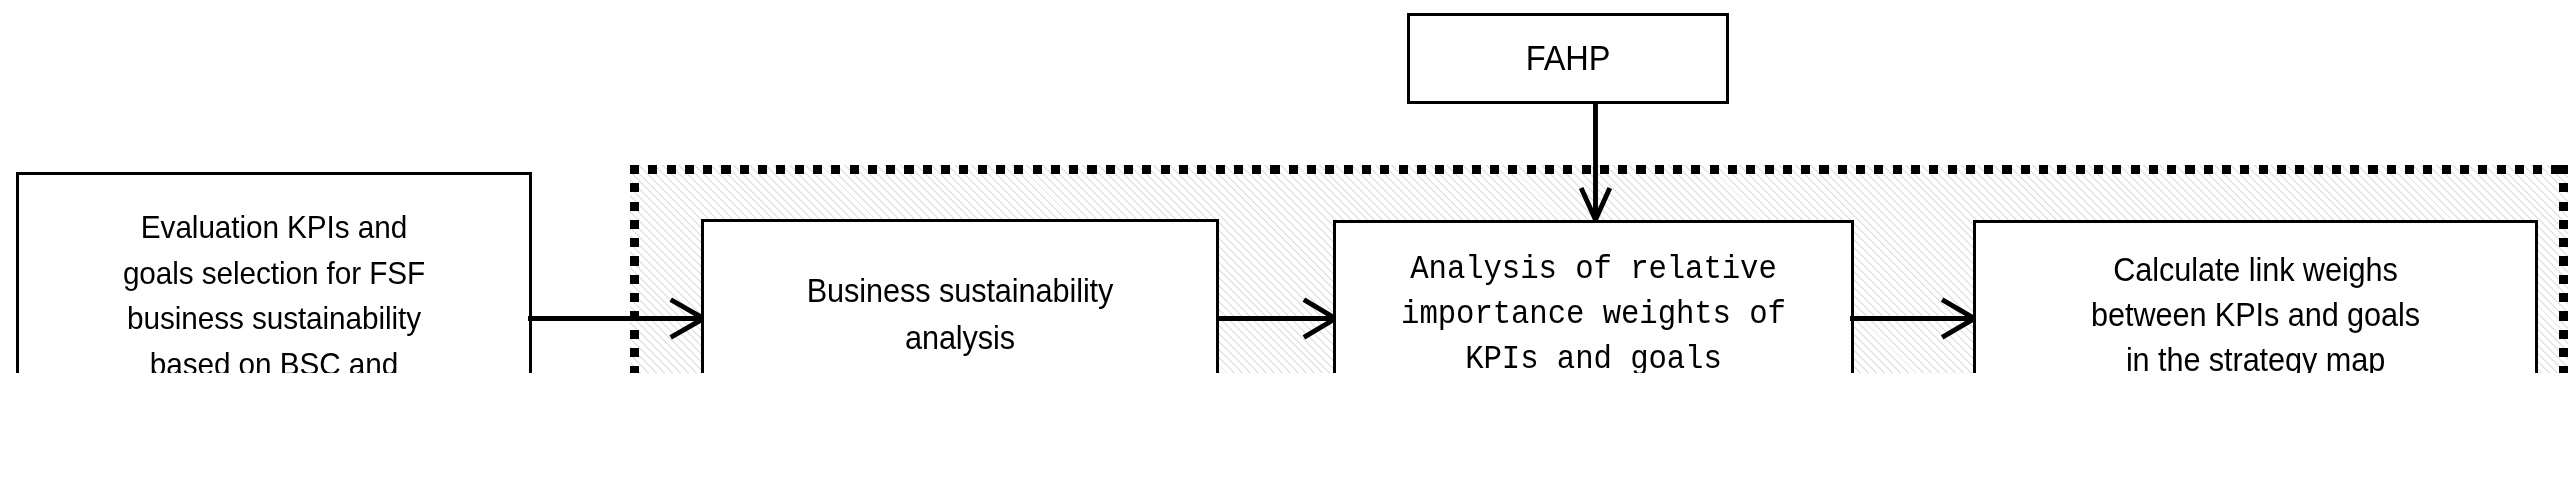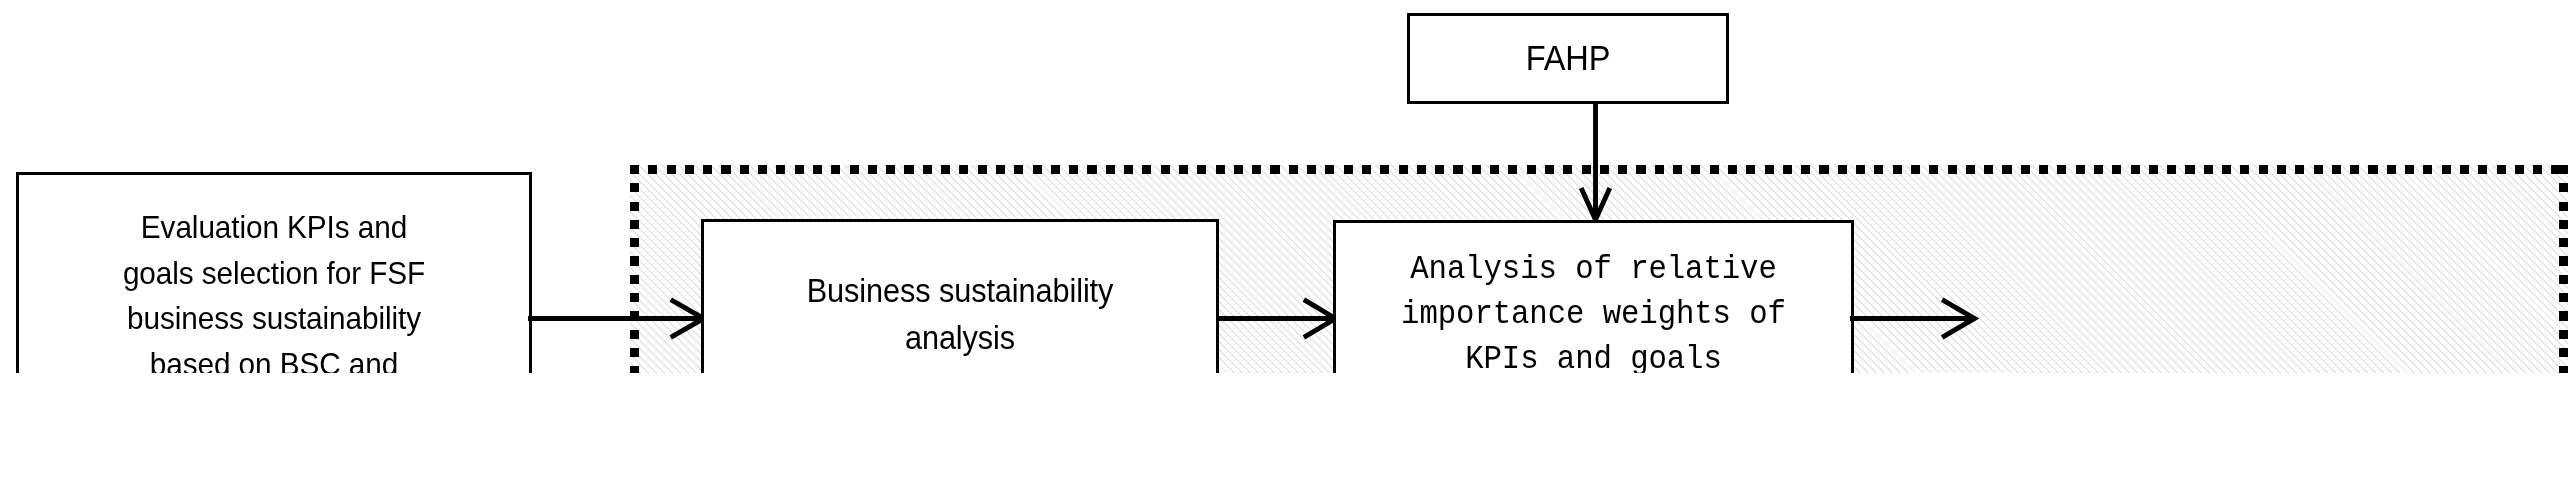--- a/index.html
+++ b/index.html
@@ -133,15 +133,20 @@
 KPIs and goals</span>
   </div>
 
   <div class="conn" style="left:1850px; top:298px; width:128px; height:41px;">
     <svg width="128" height="41" viewBox="0 0 182 58" xmlns="http://www.w3.org/2000/svg">
       <line x1="0" y1="29" x2="177" y2="29" stroke="#000" stroke-width="7"></line>
       <polyline points="134,4 177,29 134,54" fill="none" stroke="#000" stroke-width="7" stroke-linecap="square"></polyline>
     </svg>
   </div>
 
+  <div class="node" id="node-calculate">
+    <span class="txt">Calculate link weighs
+between KPIs and  goals
+in the strategy map</span>
+  </div>
 
 </div>
 
 
 </body></html>

